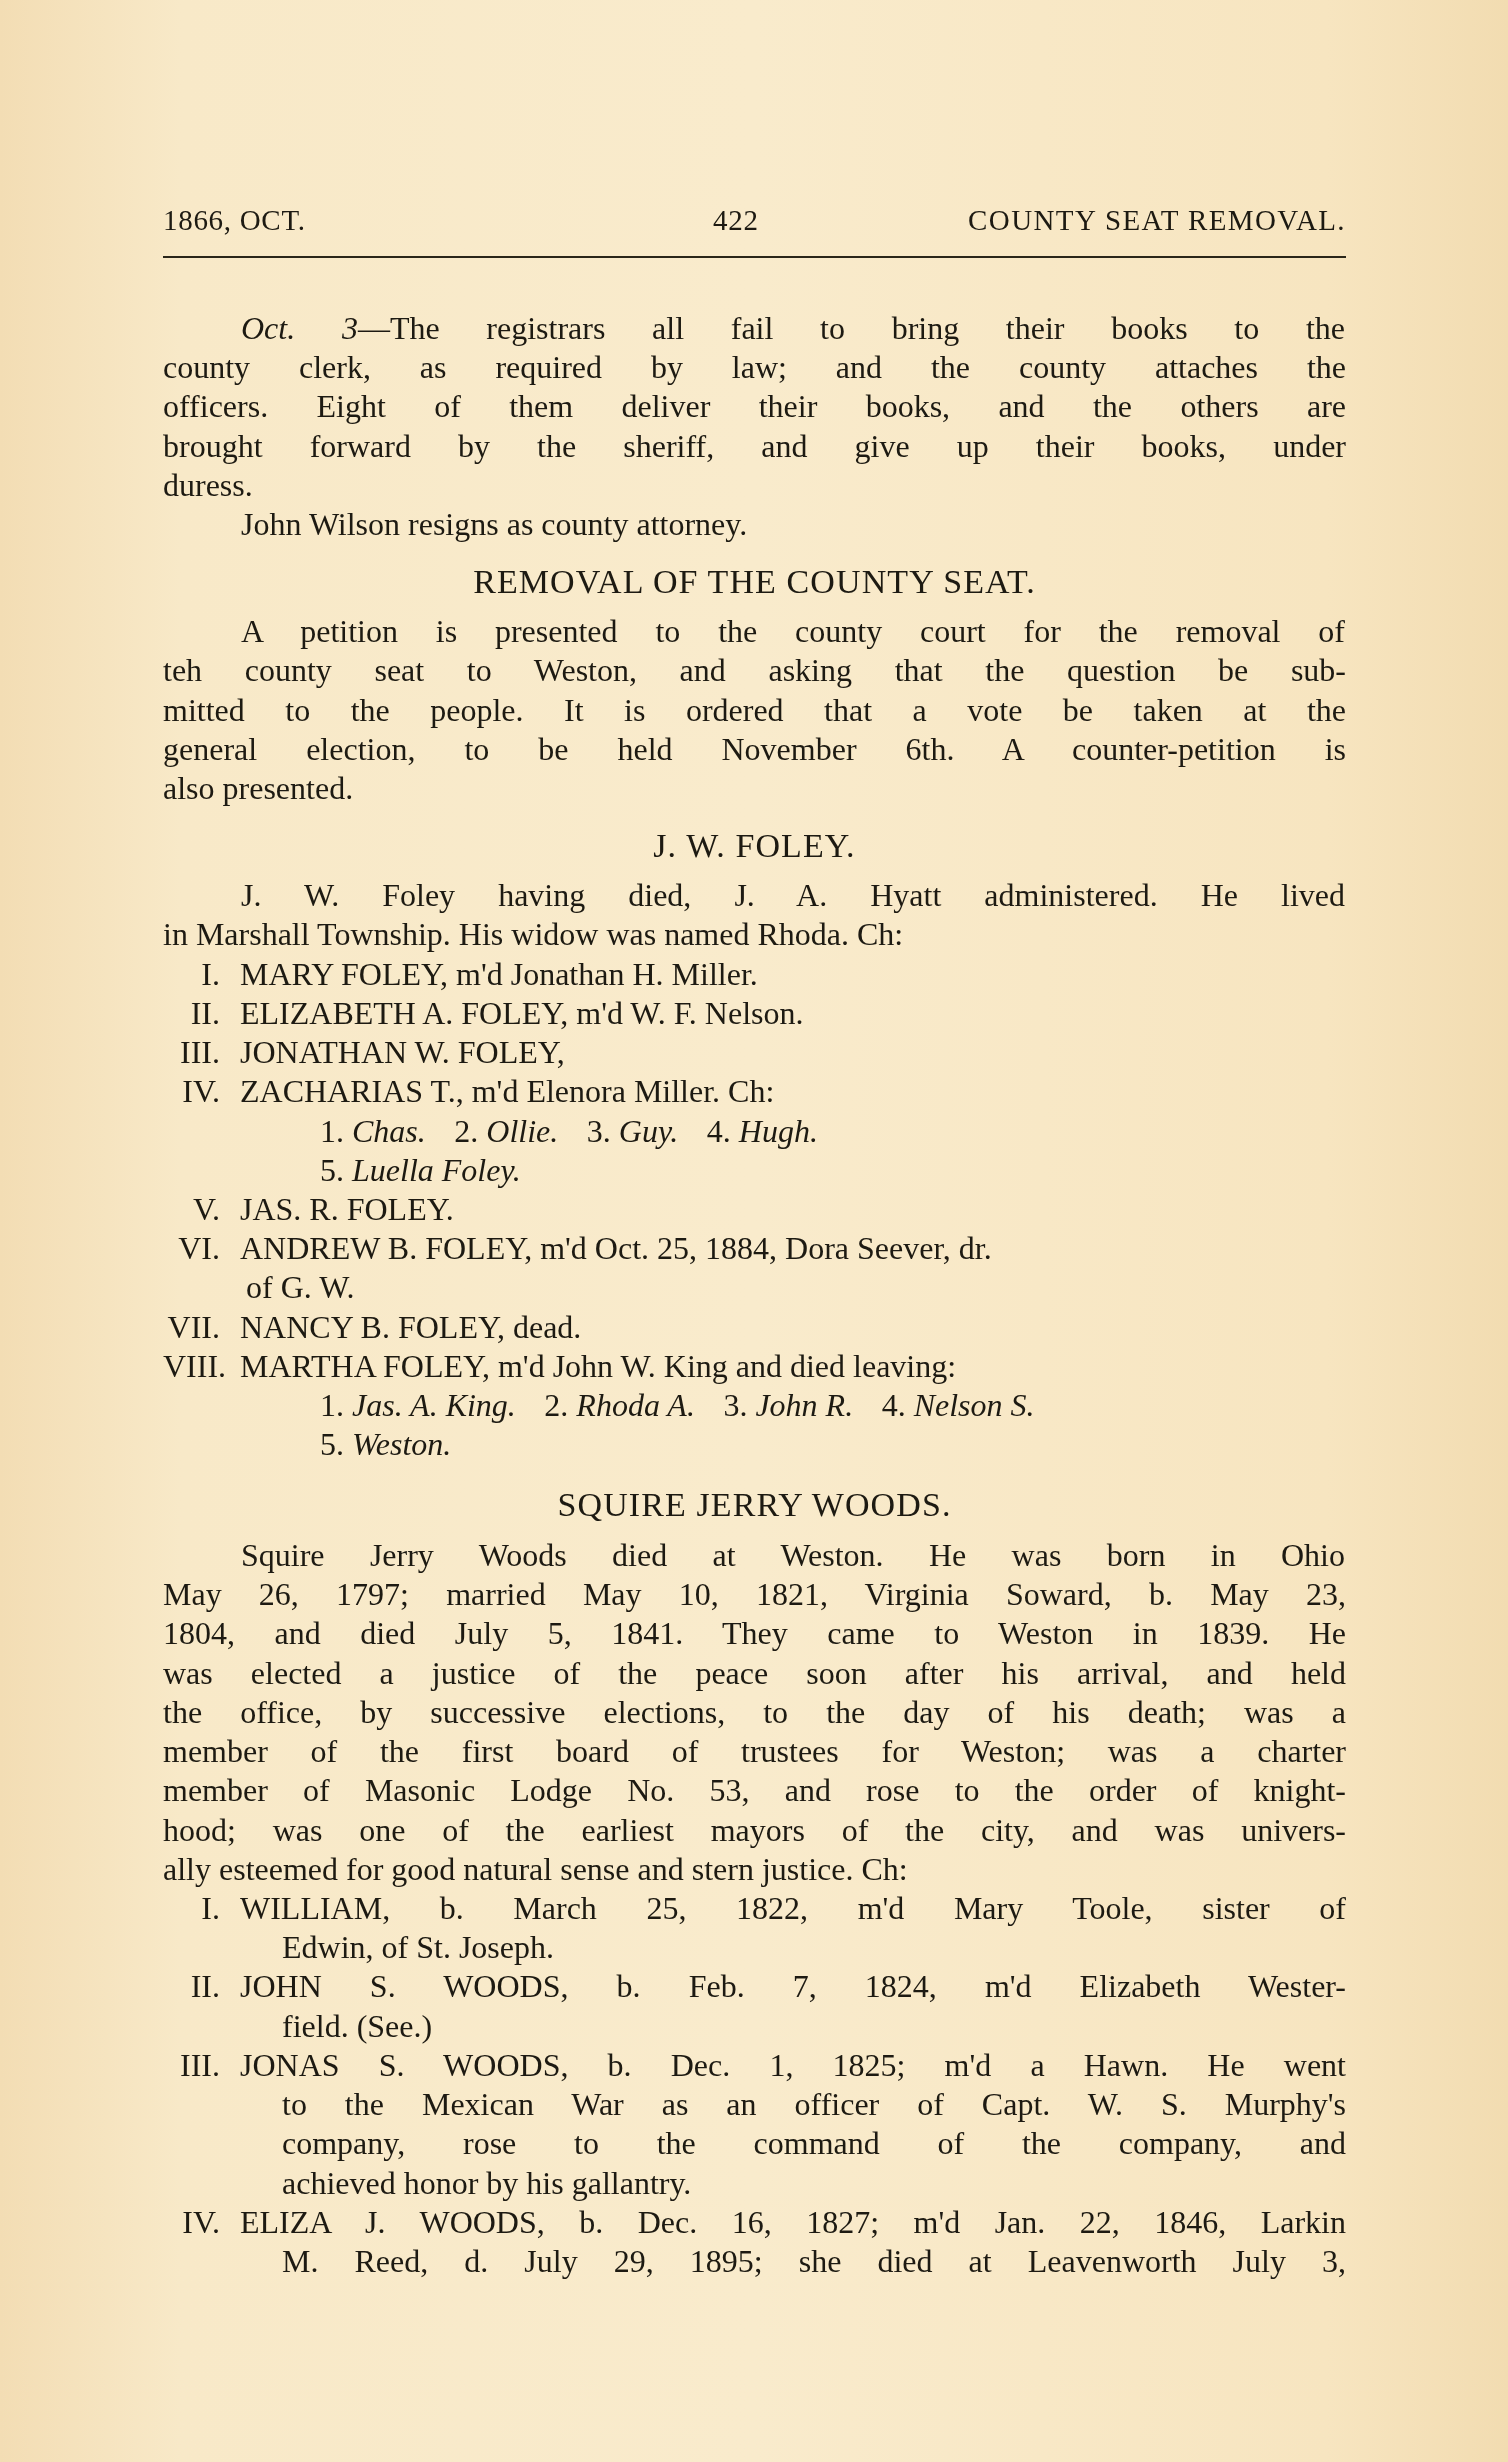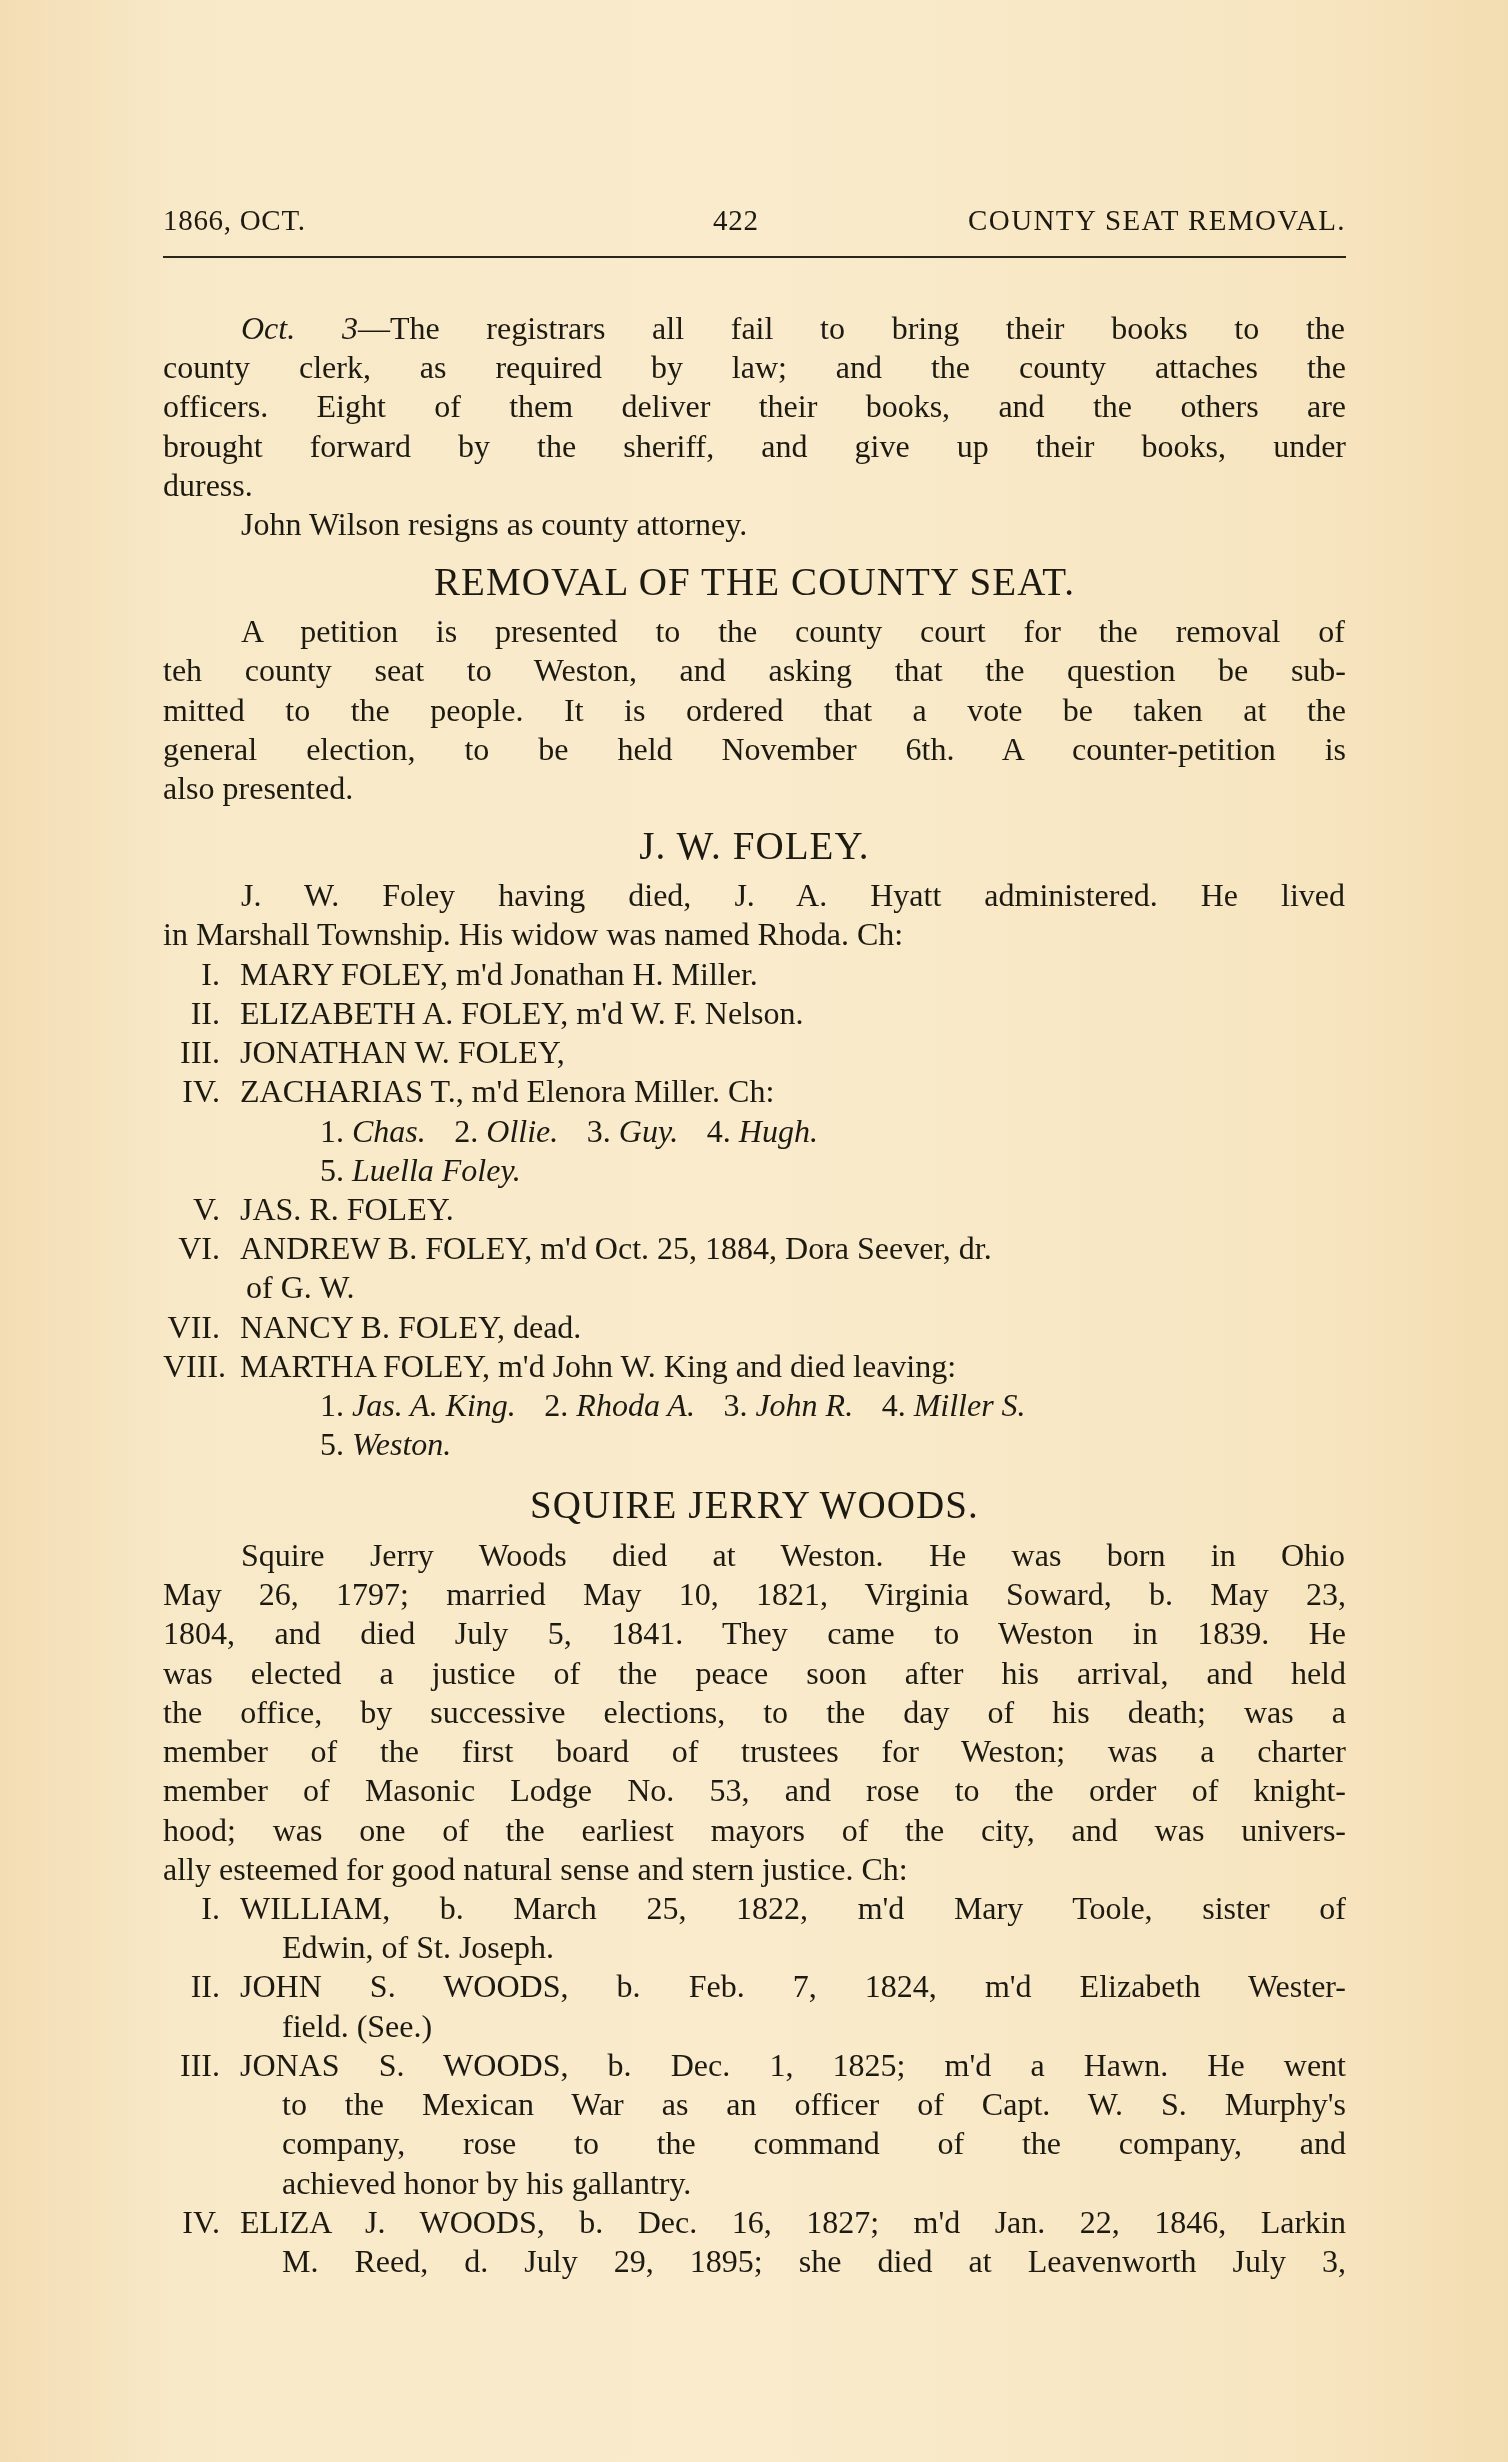--- a/index.html
+++ b/index.html
@@ -19,21 +19,21 @@
   .running-head span { position: absolute; top: 0; white-space: nowrap; }
   .rh-left { left: 0; }
   .rh-center { left: 550px; text-align: center; }
   .rh-right { right: 0; letter-spacing: 1.4px; }
   .rule { position: absolute; left: 163px; top: 243px; width: 1183px; height: 2.1px; background: #2a2619; }
   .line {
     position: absolute; white-space: nowrap; font-size: 32px; line-height: 39px; height: 39px;
   }
   .just { text-align: justify; text-align-last: justify; width: 1183px; left: 163px; }
   .just.ind { left: 241px; width: 1104px; }
-  .heading { position: absolute; left: 163px; width: 1183px; text-align: center; font-size: 39px; letter-spacing: 1.1px; line-height: 41px; }
+  .heading { position: absolute; left: 163px; width: 1183px; text-align: center; font-size: 34px; letter-spacing: 1.1px; line-height: 41px; }
   .num { position: absolute; width: 57px; text-align: right; }
   .entry { position: absolute; }
   .it { font-style: italic; }
   .sub { position: absolute; white-space: nowrap; }
   .sub .gap { display: inline-block; width: 28.5px; }
 </style>
 </head>
 <body>
 
 <div class="page">
@@ -96,21 +96,21 @@
   <div class="line" style="top:1255px;left:246px">of G. W.</div>
   <div class="line" style="top:1295px;left:163px;width:1183px">
     <span class="num" style="left:0">VII.</span>
     <span class="entry" style="left:77px">NANCY B. FOLEY, dead.</span>
   </div>
   <div class="line" style="top:1334px;left:163px;width:1183px">
     <span class="num" style="left:0">VIII.</span>
     <span class="entry" style="left:77px">MARTHA FOLEY, m'd John W. King and died leaving:</span>
   </div>
   <div class="line sub" style="top:1373px;left:320px">
-    <span>1.</span> <span class="it">Jas. A. King.</span><span class="gap"></span><span>2.</span> <span class="it">Rhoda A.</span><span class="gap"></span><span>3.</span> <span class="it">John R.</span><span class="gap"></span><span>4.</span> <span class="it">Miller S.</span>
+    <span>1.</span> <span class="it">Jas. A. King.</span><span class="gap"></span><span>2.</span> <span class="it">Rhoda A.</span><span class="gap"></span><span>3.</span> <span class="it">John R.</span><span class="gap"></span><span>4.</span> <span class="it">Nelson S.</span>
   </div>
   <div class="line sub" style="top:1412px;left:320px">
     <span>5.</span> <span class="it">Weston.</span>
   </div>
 
   <div class="heading" style="top:1471px">SQUIRE JERRY WOODS.</div>
   <div class="line just ind" style="top:1523px">Squire Jerry Woods died at Weston.  He was born in Ohio</div>
   <div class="line just" style="top:1562px">May 26, 1797; married May 10, 1821, Virginia Soward, b. May 23,</div>
   <div class="line just" style="top:1601px">1804, and died July 5, 1841.  They came to Weston in 1839.  He</div>
   <div class="line just" style="top:1641px">was elected a justice of the peace soon after his arrival, and held</div>

